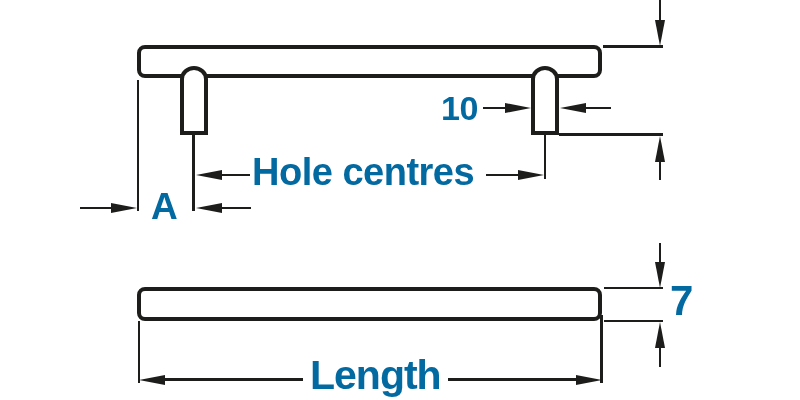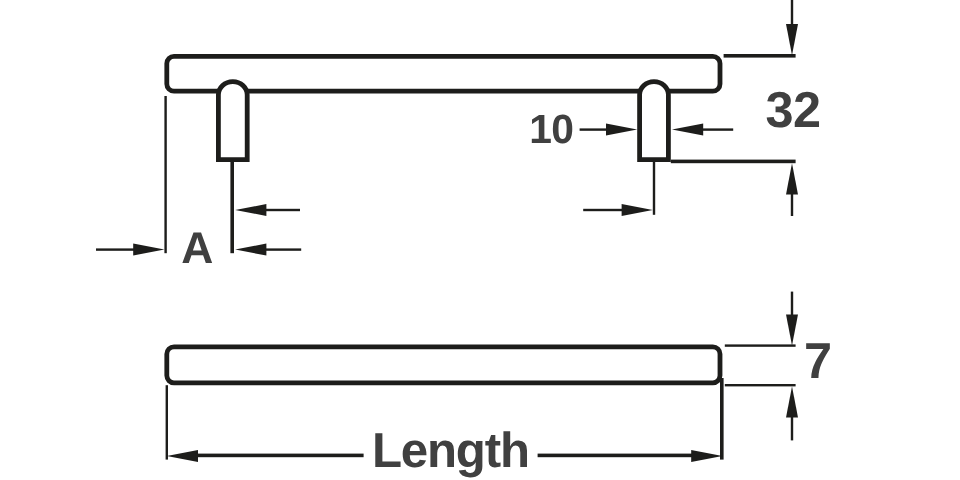--- a/index.html
+++ b/index.html
@@ -17,21 +17,21 @@
   
   .ln{position:absolute;background:#1d1d1b;z-index:2;}
   
   .ah{position:absolute;width:0;height:0;z-index:2;}
   .ah.up   {border-left:5px solid transparent;border-right:5px solid transparent;border-bottom:26px solid #1d1d1b;}
   .ah.down {border-left:5px solid transparent;border-right:5px solid transparent;border-top:26px solid #1d1d1b;}
   .ah.left {border-top:5px solid transparent;border-bottom:5px solid transparent;border-right:26px solid #1d1d1b;}
   .ah.right{border-top:5px solid transparent;border-bottom:5px solid transparent;border-left:26px solid #1d1d1b;}
   
   .lbl{
-    position:absolute;color:#404040;font-weight:bold;line-height:1;
+    position:absolute;color:#0369a1;font-weight:bold;line-height:1;
     white-space:nowrap;letter-spacing:-0.5px;z-index:4;
   }
 </style>
 </head>
 <body>
 
 <div class="canvas">
 
   <div class="part bar" style="left:137px;top:45px;width:465px;height:33px;"></div>
   <div class="part post" style="left:180px;top:66px;width:28px;height:69px;"></div>
@@ -40,30 +40,30 @@
   <div class="ln" style="left:136.5px;top:80px;width:2.5px;height:131px;"></div>
   <div class="ln" style="left:192px;top:135px;width:2.5px;height:76px;"></div>
   <div class="ln" style="left:543.5px;top:135px;width:2.5px;height:44px;"></div>
 
   <div class="ln" style="left:603px;top:45px;width:60px;height:2.5px;"></div>
   <div class="ln" style="left:658.7px;top:0px;width:2.5px;height:24px;"></div>
   <div class="ah down" style="left:655px;top:20px;"></div>
   <div class="ln" style="left:559px;top:133px;width:104px;height:2.5px;"></div>
   <div class="ah up" style="left:655px;top:135.5px;"></div>
   <div class="ln" style="left:658.7px;top:160px;width:2.5px;height:20px;"></div>
-  <div class="lbl" style="left:638px;top:71px;font-size:42px;">32</div>
 
   <div class="lbl" style="left:441px;top:91px;font-size:34px;">10</div>
   <div class="ln" style="left:483px;top:106.5px;width:25px;height:2.5px;"></div>
   <div class="ah right" style="left:505px;top:102.5px;"></div>
   <div class="ah left" style="left:559.5px;top:102.5px;"></div>
   <div class="ln" style="left:584px;top:106.5px;width:27px;height:2.5px;"></div>
 
   <div class="ah left" style="left:195.5px;top:170px;"></div>
   <div class="ln" style="left:220px;top:173.7px;width:30px;height:2.5px;"></div>
+  <div class="lbl" style="left:252px;top:153px;font-size:38px;">Hole centres</div>
   <div class="ln" style="left:486px;top:173.7px;width:33px;height:2.5px;"></div>
   <div class="ah right" style="left:517.5px;top:170px;"></div>
 
   <div class="ln" style="left:80px;top:206.7px;width:33px;height:2.5px;"></div>
   <div class="ah right" style="left:111px;top:203px;"></div>
   <div class="lbl" style="left:151px;top:188px;font-size:37px;">A</div>
   <div class="ah left" style="left:195.5px;top:203px;"></div>
   <div class="ln" style="left:220px;top:206.7px;width:31px;height:2.5px;"></div>
 
   <div class="part bar" style="left:137px;top:287px;width:465px;height:34px;"></div>

